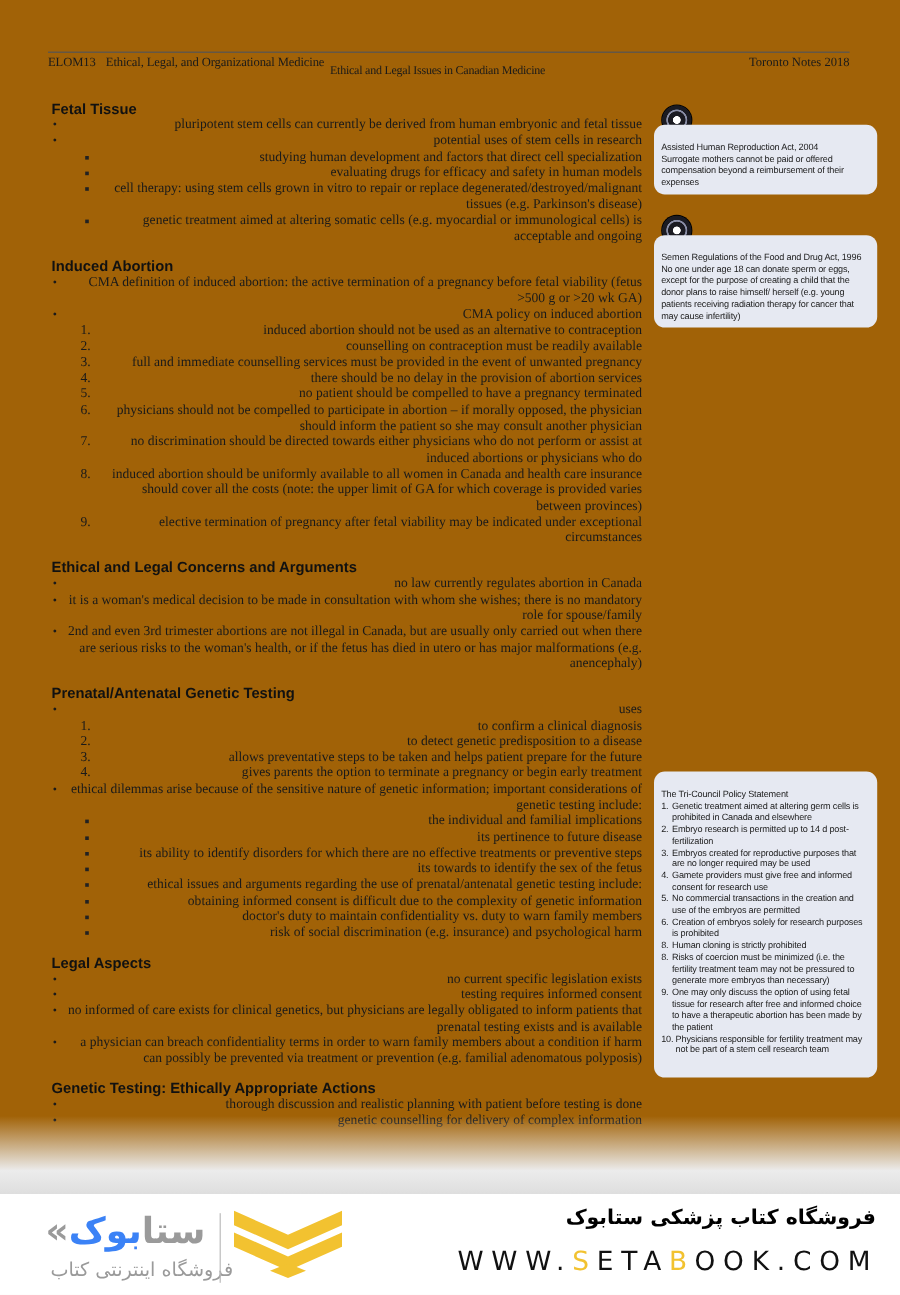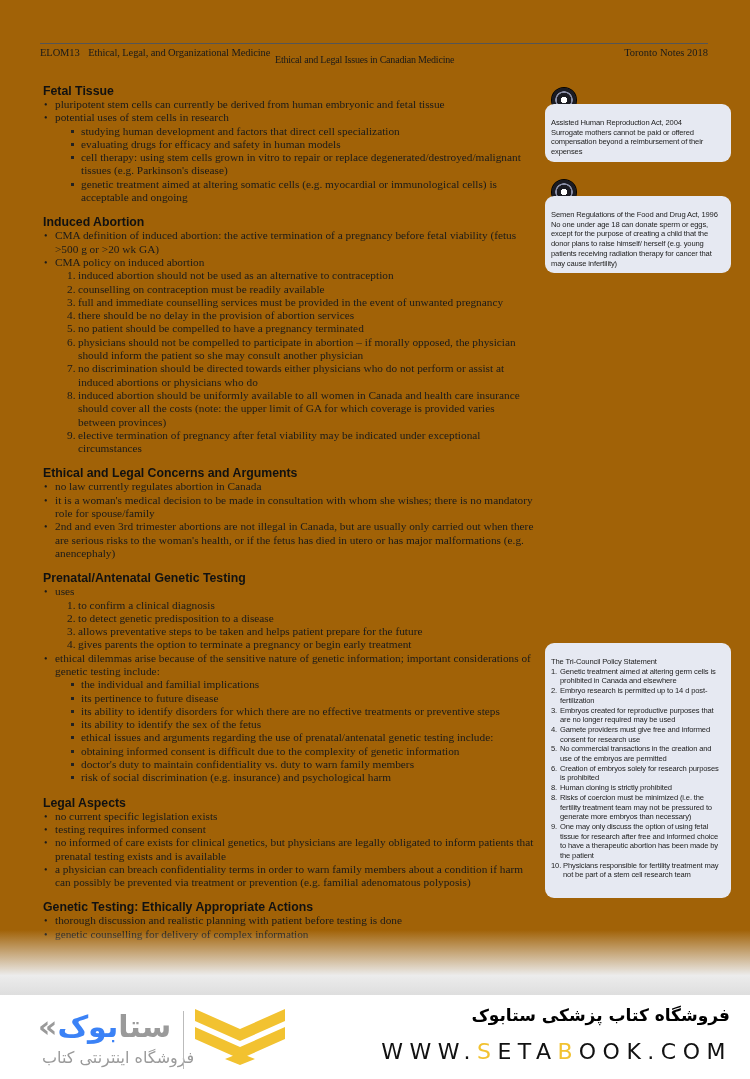--- a/index.html
+++ b/index.html
@@ -15,21 +15,21 @@
   .hdr-left { position: absolute; left: 40px; top: 47px; font-size: 10.5px; letter-spacing: -0.1px; }
   .hdr-left .code { margin-right: 6px; }
   .hdr-center { position: absolute; left: 275px; top: 54px; font-family: Liberation Serif, serif; font-size: 10px; letter-spacing: -0.2px; }
   .hdr-right { position: absolute; right: 42px; top: 47px; font-size: 10.5px; }
 
   
   .main { position: absolute; left: 43px; top: 84px; width: 492px; font-size: 11.3px; line-height: 13.3px; }
   .section { margin-bottom: 11px; }
   .section h2 { font-family: "Liberation Sans", sans-serif; font-weight: bold; font-size: 12.3px; line-height: 14px; color: #111; margin-bottom: 0; }
   ul.b1 { list-style: none; }
-  ul.b1 > li { position: relative; padding-left: 12px; }
+  ul.b1 > li { position: relative; padding-left: 12px; text-align: right; }
   ul.b1 > li::before { content: "\2022"; position: absolute; left: 1px; top: 0; font-size: 10px; }
   ol.n1 { list-style: none; padding-left: 12px; }
   ol.n1 > li { position: relative; padding-left: 11px; }
   ol.n1 > li .num { position: absolute; left: 0; top: 0; }
   ul.sq { list-style: none; padding-left: 14px; }
   ul.sq > li { position: relative; padding-left: 12px; }
   ul.sq > li::before { content: ""; position: absolute; left: 2px; top: 5px; width: 3px; height: 3px; background: #222; }
 
   
   .note { position: absolute; left: 545px; width: 186px; background: #e6e9f2; border-radius: 9px;
@@ -127,21 +127,21 @@
             <li><span class="num">3.</span><span>allows preventative steps to be taken and helps patient prepare for the future</span></li>
             <li><span class="num">4.</span><span>gives parents the option to terminate a pregnancy or begin early treatment</span></li>
           </ol>
         </li>
         <li>
           <span>ethical dilemmas arise because of the sensitive nature of genetic information; important considerations of genetic testing include:</span>
           <ul class="sq">
             <li>the individual and familial implications</li>
             <li>its pertinence to future disease</li>
             <li>its ability to identify disorders for which there are no effective treatments or preventive steps</li>
-            <li>its ability to identify the sex of the fetus</li>
+            <li>its towards to identify the sex of the fetus</li>
             <li>ethical issues and arguments regarding the use of prenatal/antenatal genetic testing include:</li>
             <li>obtaining informed consent is difficult due to the complexity of genetic information</li>
             <li>doctor's duty to maintain confidentiality vs. duty to warn family members</li>
             <li>risk of social discrimination (e.g. insurance) and psychological harm</li>
           </ul>
         </li>
       </ul>
     </div>
 
     <div class="section">

